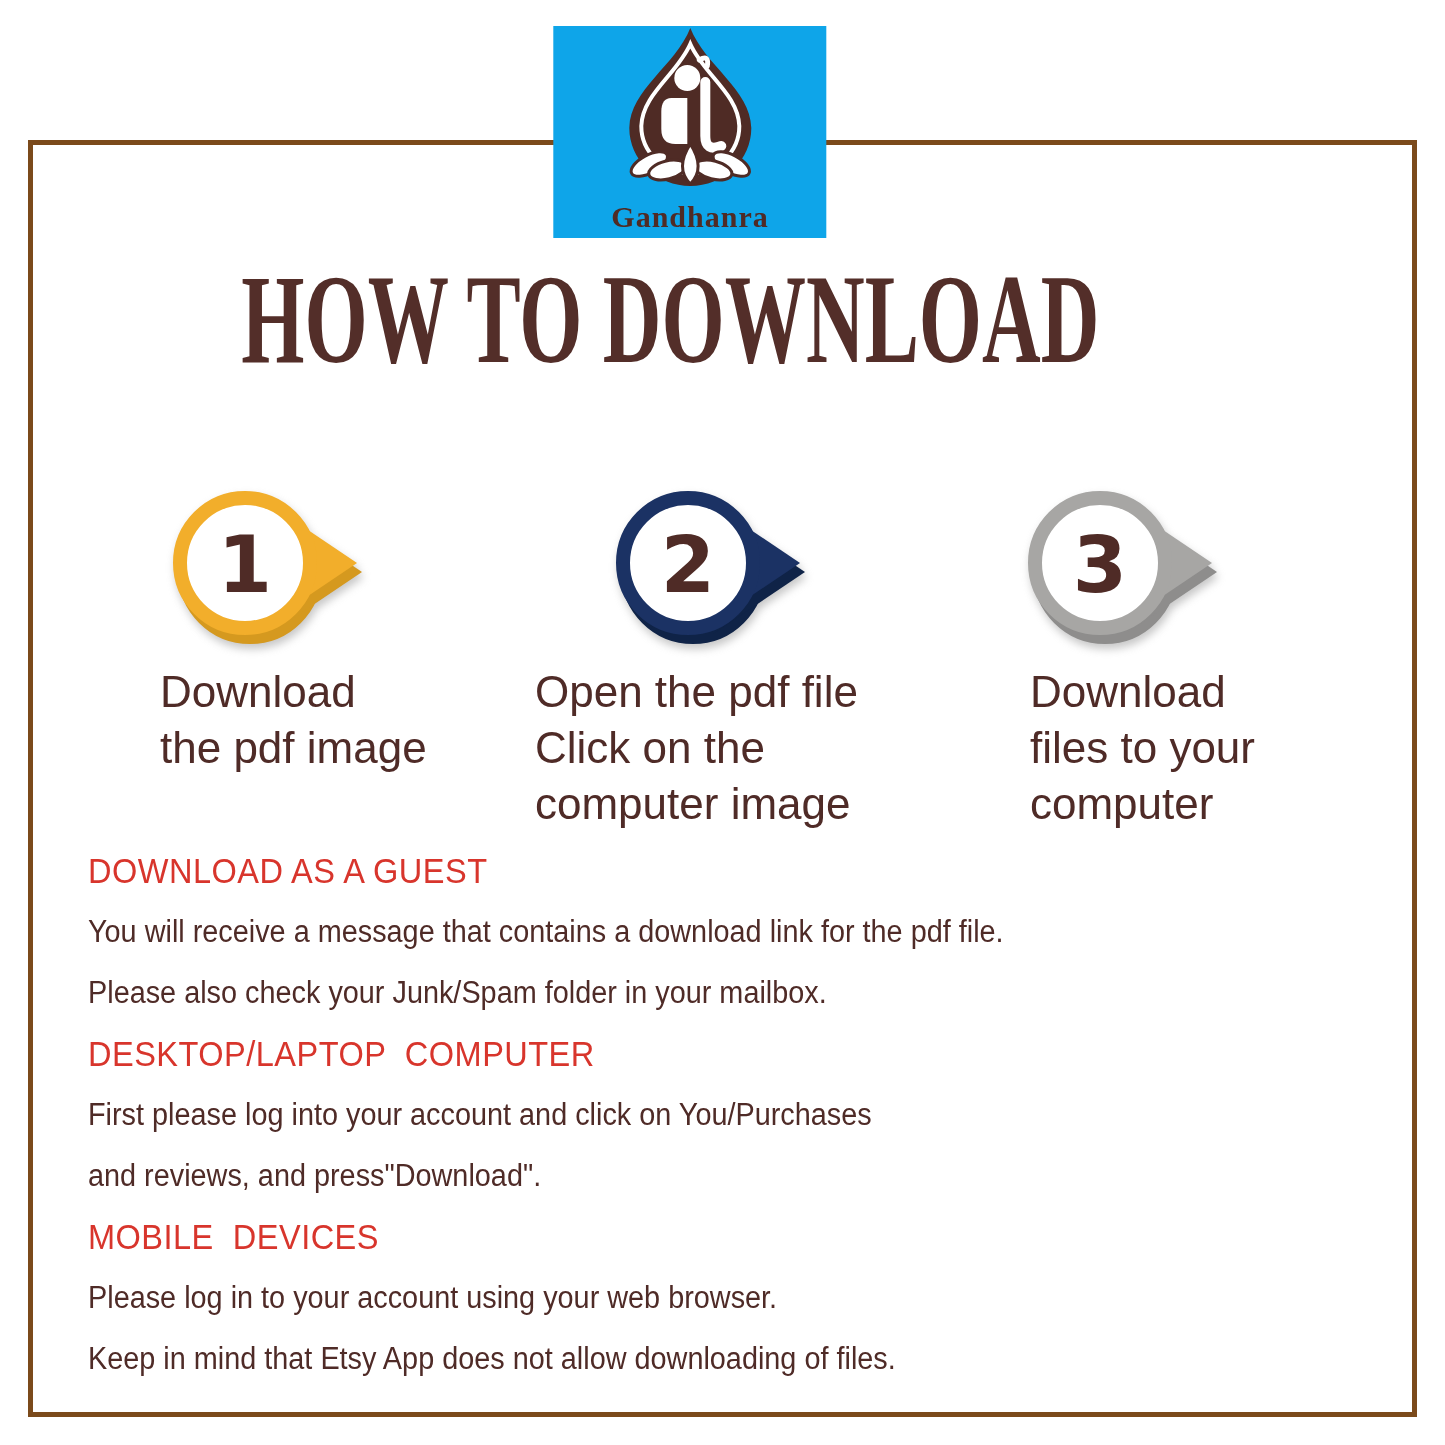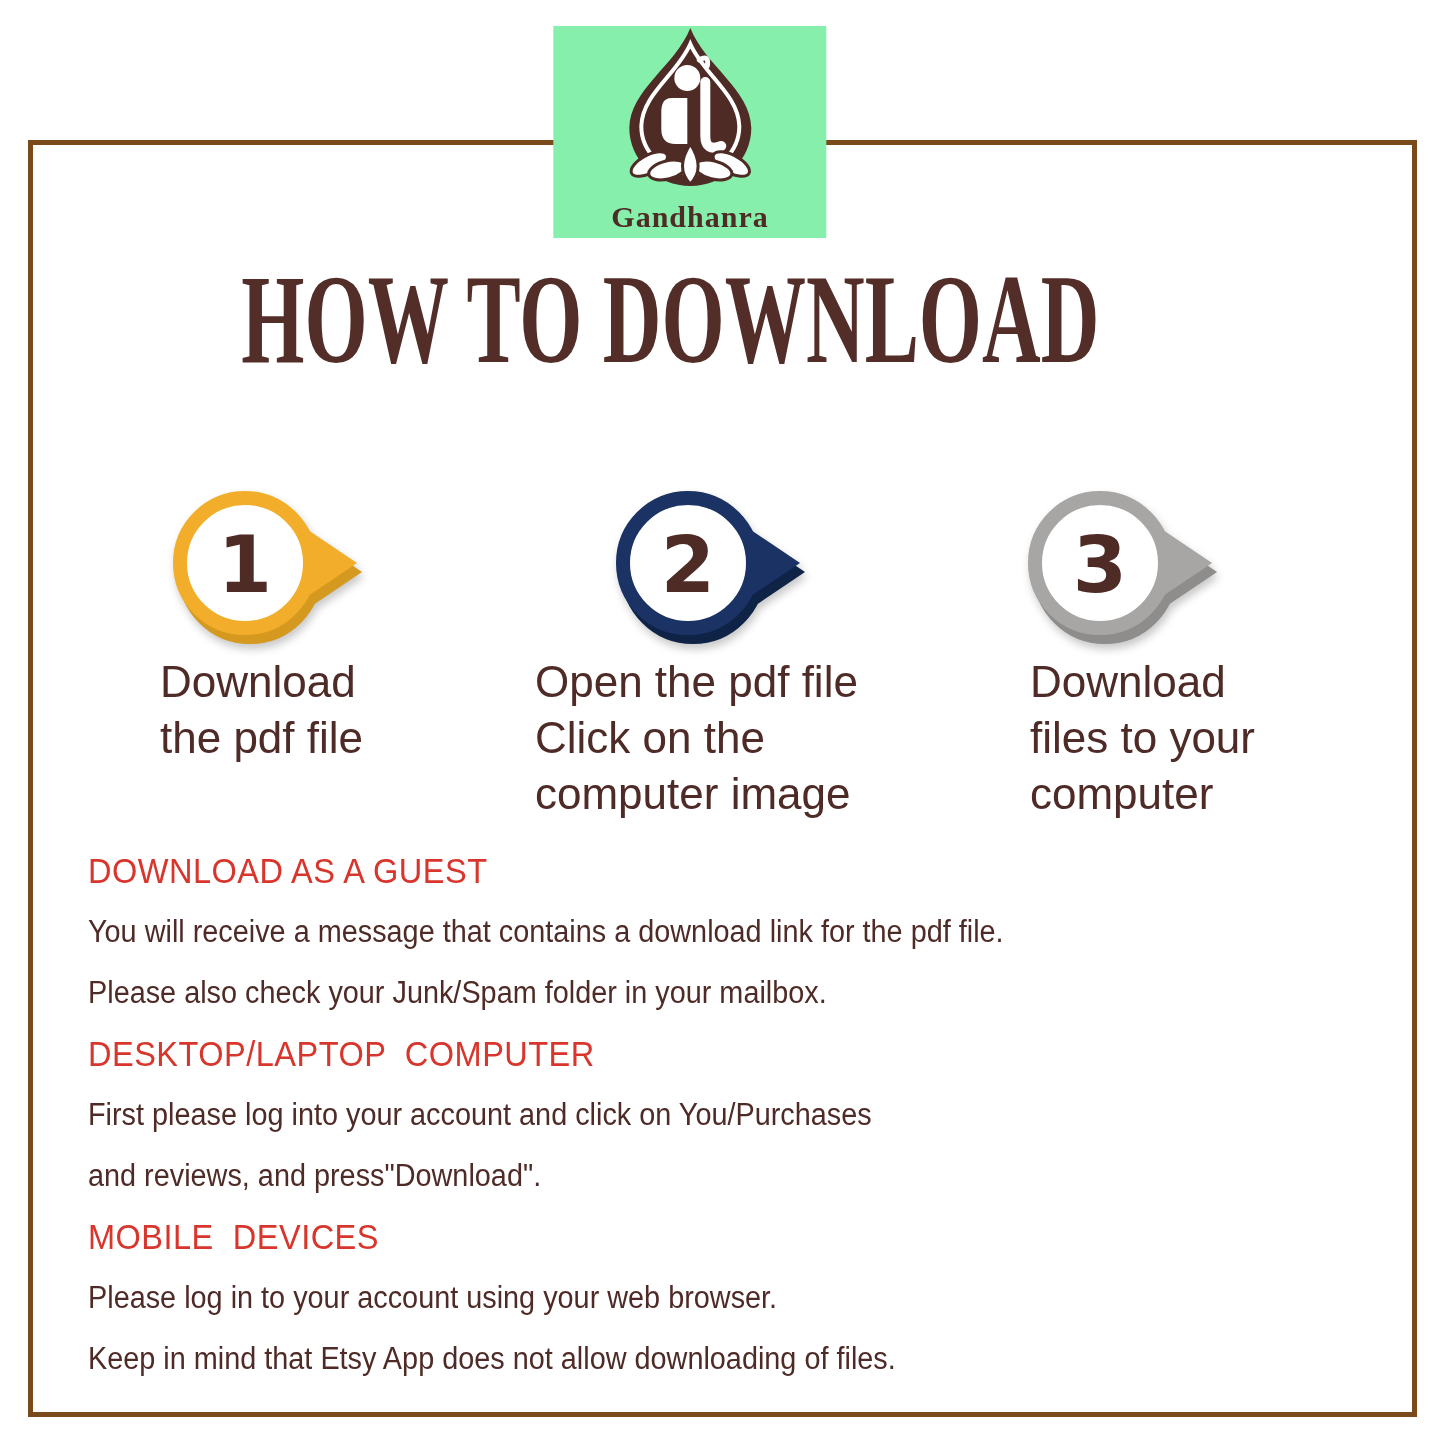--- a/index.html
+++ b/index.html
@@ -17,21 +17,21 @@
     border:5px solid #7b4a1b;
     box-sizing:border-box;
     z-index:1;
   }
   
   .logo-block{
     position:absolute;
     top:26px;left:690px;
     transform:translateX(-50%);
     text-align:center;
-    background:#86efac;
+    background:#0ea5e9;
     padding:0 58px 4px 58px;
     z-index:3;
   }
   .brand-name{
     font-family:"Liberation Serif", serif;
     font-size:30px;font-weight:bold;
     color:#4f2b25;letter-spacing:1px;
     margin-top:2px;
   }
   .brand-tibetan{
@@ -69,21 +69,21 @@
   .steps{position:absolute;top:483px;left:0;width:100%;height:370px;z-index:2;}
   .step{position:absolute;top:0;width:420px;}
   .step:nth-child(1){left:160px;}
   .step:nth-child(2){left:535px;}
   .step:nth-child(3){left:1030px;}
   .pin{display:block;filter:drop-shadow(2px 5px 4px rgba(130,130,130,0.45));}
   .step:nth-child(1) .pin{margin-left:0;}
   .step:nth-child(2) .pin{margin-left:68px;}
   .step:nth-child(3) .pin{margin-left:-15px;}
   .step-text{
-    margin-top:1px;
+    margin-top:11px;
     font-size:44px;
     line-height:56px;
     color:#4f2b27;
   }
   
   .sections{position:absolute;left:88px;top:840px;width:1320px;z-index:2;}
   .sec-heading{
     font-size:35px;
     line-height:61px;
     color:#d8352c;
@@ -140,21 +140,21 @@
       <div class="step">
         <svg class="pin" width="240" height="170" viewBox="0 0 240 170">
           <circle cx="90" cy="89" r="65" fill="none" stroke="#d5991f" stroke-width="14"></circle>
           <polygon points="110,27 202,89 110,151" fill="#d5991f"></polygon>
           <polygon points="105,18 197,80 105,142" fill="#f2ae2b"></polygon>
           <circle cx="85" cy="80" r="65" fill="#ffffff" stroke="#f2ae2b" stroke-width="14"></circle>
           <text x="85" y="82" text-anchor="middle" dominant-baseline="central" font-family="DejaVu Sans, sans-serif" font-size="78" font-weight="600" fill="#4f2b26">1</text>
         </svg>
         <div class="step-text">
           <div>Download</div>
-          <div>the pdf file</div>
+          <div>the pdf image</div>
         </div>
       </div>
       <div class="step">
         <svg class="pin" width="240" height="170" viewBox="0 0 240 170">
           <circle cx="90" cy="89" r="65" fill="none" stroke="#0f2347" stroke-width="14"></circle>
           <polygon points="110,27 202,89 110,151" fill="#0f2347"></polygon>
           <polygon points="105,18 197,80 105,142" fill="#1b3264"></polygon>
           <circle cx="85" cy="80" r="65" fill="#ffffff" stroke="#1b3264" stroke-width="14"></circle>
           <text x="85" y="82" text-anchor="middle" dominant-baseline="central" font-family="DejaVu Sans, sans-serif" font-size="78" font-weight="600" fill="#4f2b26">2</text>
         </svg>

